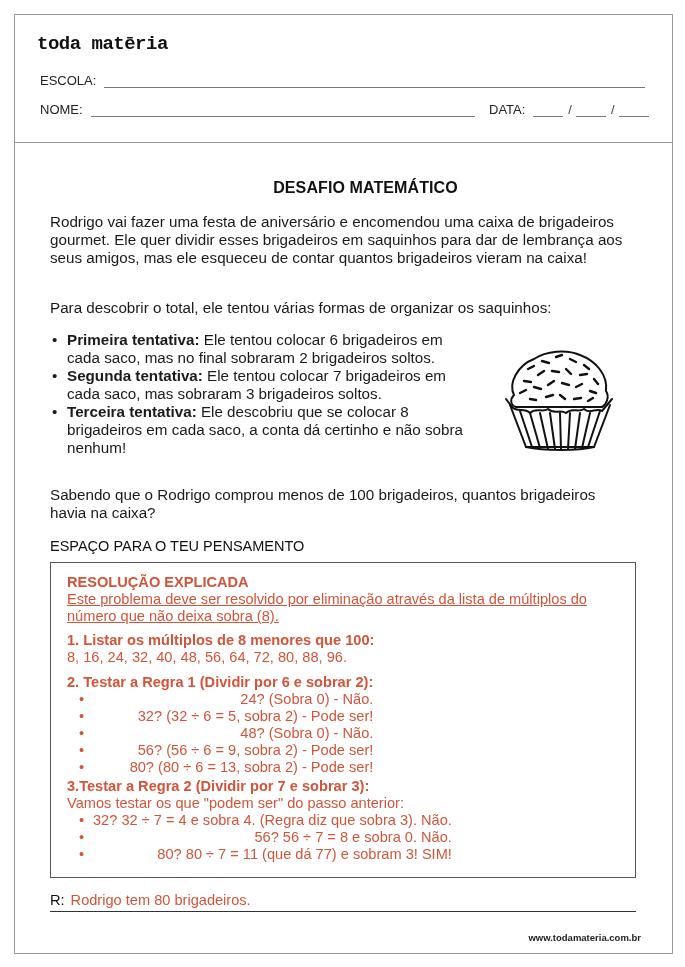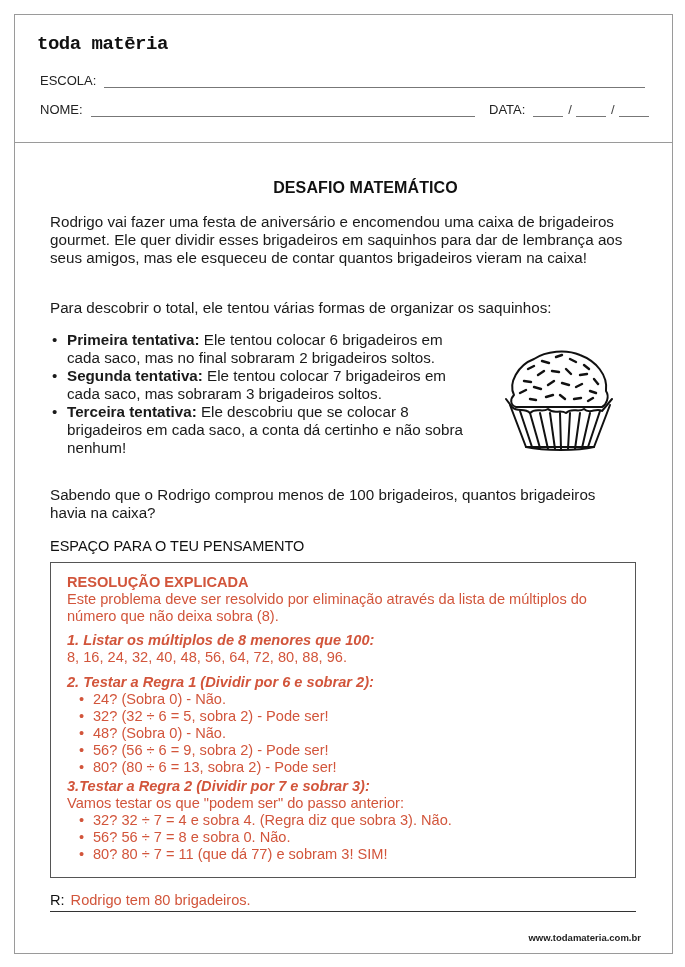--- a/index.html
+++ b/index.html
@@ -51,28 +51,28 @@
 
   .think-title {
     position: absolute; left: 50px; top: 538px; font-size: 14.5px; font-weight: 400; color: #111;
   }
 
   .box {
     position: absolute; left: 50px; top: 562px; width: 586px; height: 316px;
     border: 1.8px solid #555;
   }
   .res { position: absolute; left: 67px; color: #d2553b; font-size: 14.6px; line-height: 17px; }
-  .res b { font-weight: 700; font-style: italic; }
+  .res b { font-weight: 700; }
   .res-title { top: 574px; font-weight: 700; }
-  .res-intro { top: 591px; width: 560px; }
+  .res-intro { top: 591px; width: 560px; text-decoration: underline; }
   .res-s1 { top: 632px; }
   .res-s2 { top: 674px; }
   .res-s3 { top: 778px; }
   .res-list { list-style: none; padding-left: 12px; }
-  .res-list li { position: relative; padding-left: 14px; }
+  .res-list li { position: relative; padding-left: 14px; text-align: right; }
   .res-list li::before { content: "•"; position: absolute; left: 0; top: 0; }
 
   .answer-row { position: absolute; left: 50px; top: 890px; width: 586px; height: 22px; border-bottom: 1.5px solid #333; font-size: 14.6px; line-height: 20px; }
   .answer-row .r-label { color: #111; margin-right: 6px; }
   .answer-row .r-text { color: #d2553b; }
 
   .site { position: absolute; right: 44px; top: 932px; font-size: 9.5px; font-weight: 700; color: #222; }
 </style>
 </head>
 <body>

